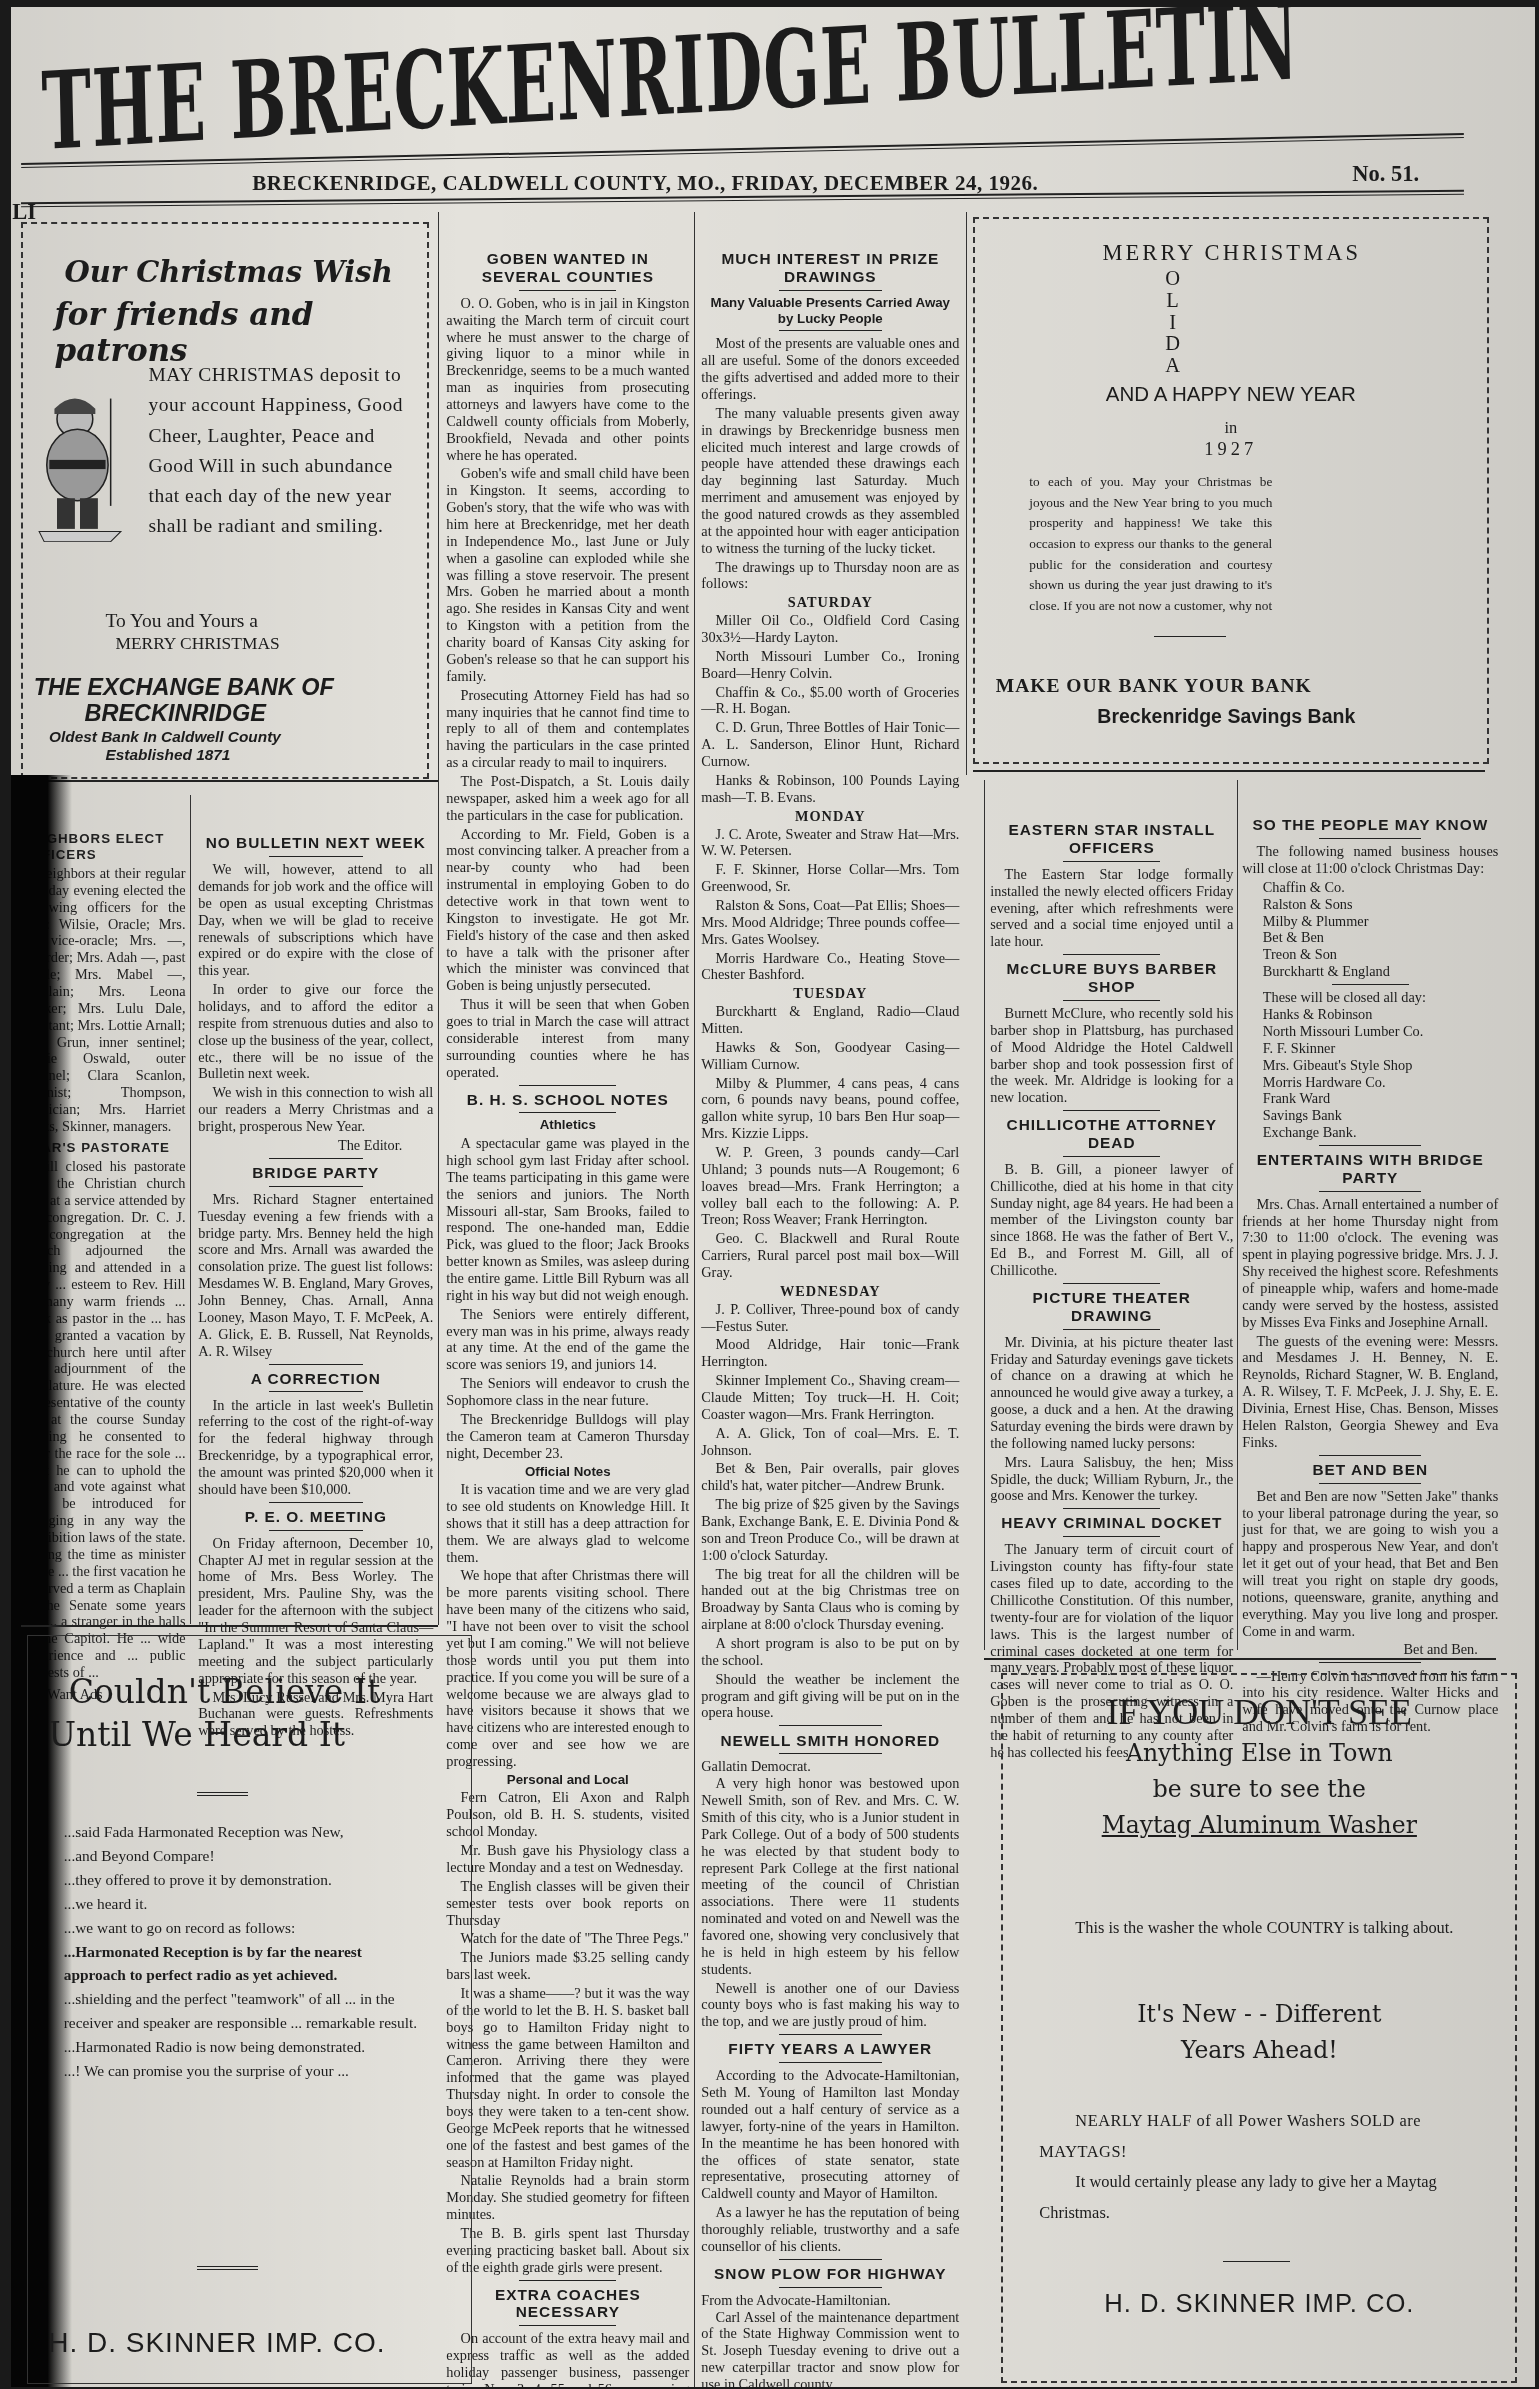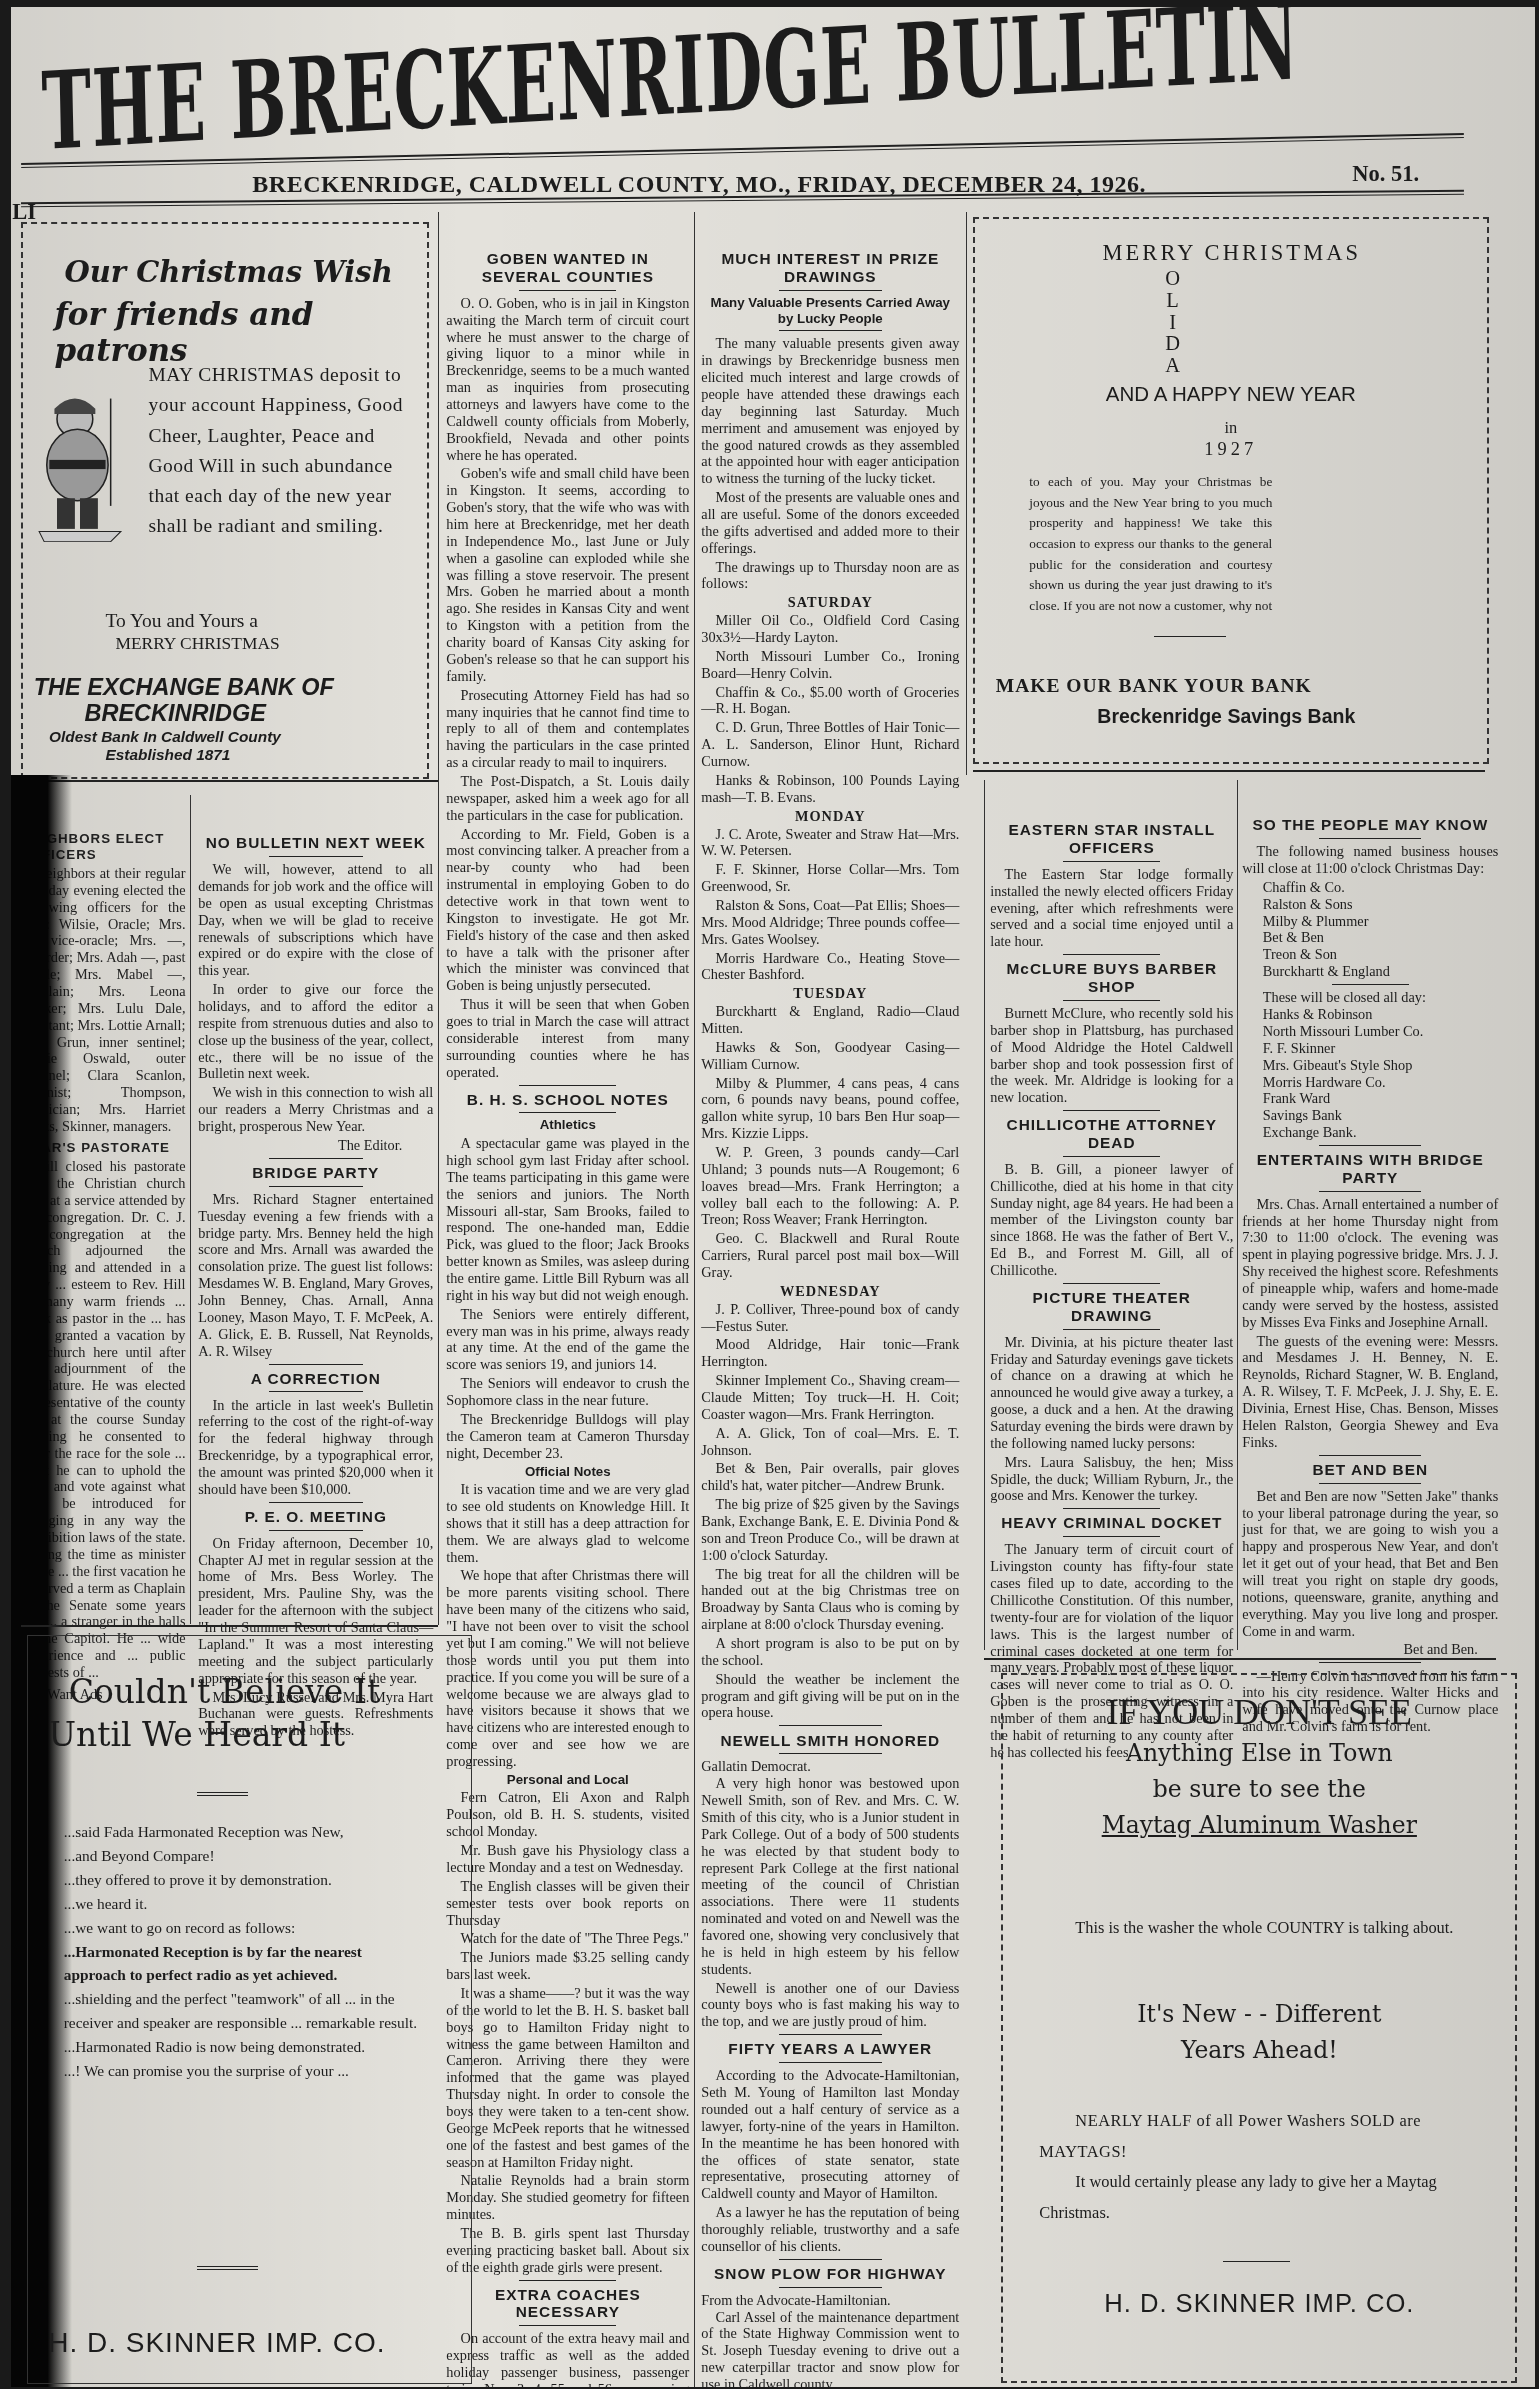--- a/index.html
+++ b/index.html
@@ -3,21 +3,21 @@
 <meta charset="utf-8">
 <style>
   html,body{margin:0;padding:0;}
   body{width:1539px;height:2389px;background:#1a1a1a;font-family:"DejaVu Serif",serif;color:#1c1c1c;overflow:hidden;}
   .page{position:absolute;left:11.3px;top:7.2px;width:1524px;height:2380px;background:#e4e2dc;overflow:hidden;}
   .page:before{content:"";position:absolute;inset:0;background:linear-gradient(90deg,rgba(0,0,0,0.08),rgba(255,255,255,0) 30%,rgba(0,0,0,0.04) 70%,rgba(0,0,0,0.1));pointer-events:none;}
   .lblack{position:absolute;left:0;top:768px;width:61px;height:1612px;background:linear-gradient(90deg,#050505 60%,rgba(0,0,0,0));}
   .masthead{position:absolute;left:31px;top:51px;width:1433px;text-align:left;}
   .masthead h1{margin:0;font-family:"DejaVu Serif",serif;font-weight:bold;font-size:107px;letter-spacing:1px;transform:scaleX(0.62) rotate(-2deg);transform-origin:left center;white-space:nowrap;line-height:1;}
   .rule2{position:absolute;left:10.2px;height:0;border-top:2.6px solid #222;border-bottom:1.5px solid #222;padding-top:2px;}
-  .dateline{position:absolute;left:241px;top:164px;font-family:"Liberation Serif",serif;font-weight:bold;font-size:24px;letter-spacing:0.5px;white-space:nowrap;}
+  .dateline{position:absolute;left:241px;top:164px;font-family:"Liberation Serif",serif;font-weight:bold;font-size:21px;letter-spacing:0.5px;white-space:nowrap;}
   .issue{position:absolute;left:1341px;top:154px;font-family:"Liberation Serif",serif;font-weight:bold;font-size:22.5px;}
   .vol{position:absolute;left:1px;top:192px;font-family:"Liberation Serif",serif;font-weight:bold;font-size:22.5px;}
   .col{position:absolute;font-family:"Liberation Serif",serif;font-size:14.3px;line-height:1.18;text-align:justify;margin-top:31px;}
   .col p{margin:0 0 2px 0;text-indent:14.3px;}
   .hd{font-family:"Liberation Sans",sans-serif;font-weight:bold;text-align:center;font-size:15.4px;letter-spacing:1px;margin:5.1px 0 3.1px 0;line-height:1.15;}
   .sub{font-family:"Liberation Sans",sans-serif;font-weight:bold;text-align:center;font-size:13.3px;margin:2px 0;}
   .dash{width:40%;margin:4.1px auto;border-top:1.5px solid #222;}
   .day{text-align:center;font-weight:bold;letter-spacing:1px;margin:1px 0;}
   .vline{position:absolute;width:0;border-left:1.5px solid #333;}
   .hline{position:absolute;height:0;border-top:2px solid #222;}
@@ -108,22 +108,22 @@
     <div class="dash"></div>
     <p>On account of the extra heavy mail and express traffic as well as the added holiday passenger business, passenger trains Nos. 3, 4, 55 and 56 are carrying two extra coaches each.</p>
 
   </div>
 
   <div class="col" style="left:690px;top:207px;width:258px;">
     <div class="hd">MUCH INTEREST IN PRIZE DRAWINGS</div>
     <div class="dash"></div>
     <div class="sub">Many Valuable Presents Carried Away by Lucky People</div>
     <div class="dash"></div>
+    <p>Most of the presents are valuable ones and all are useful. Some of the donors exceeded the gifts advertised and added more to their offerings.</p>
     <p>The many valuable presents given away in drawings by Breckenridge busness men elicited much interest and large crowds of people have attended these drawings each day beginning last Saturday. Much merriment and amusement was enjoyed by the good natured crowds as they assembled at the appointed hour with eager anticipation to witness the turning of the lucky ticket.</p>
-    <p>Most of the presents are valuable ones and all are useful. Some of the donors exceeded the gifts advertised and added more to their offerings.</p>
     <p>The drawings up to Thursday noon are as follows:</p>
     <div class="day">SATURDAY</div>
     <p>Miller Oil Co., Oldfield Cord Casing 30x3½—Hardy Layton.</p>
     <p>North Missouri Lumber Co., Ironing Board—Henry Colvin.</p>
     <p>Chaffin &amp; Co., $5.00 worth of Groceries—R. H. Bogan.</p>
     <p>C. D. Grun, Three Bottles of Hair Tonic—A. L. Sanderson, Elinor Hunt, Richard Curnow.</p>
     <p>Hanks &amp; Robinson, 100 Pounds Laying mash—T. B. Evans.</p>
     <div class="day">MONDAY</div>
     <p>J. C. Arote, Sweater and Straw Hat—Mrs. W. W. Petersen.</p>
     <p>F. F. Skinner, Horse Collar—Mrs. Tom Greenwood, Sr.</p>

